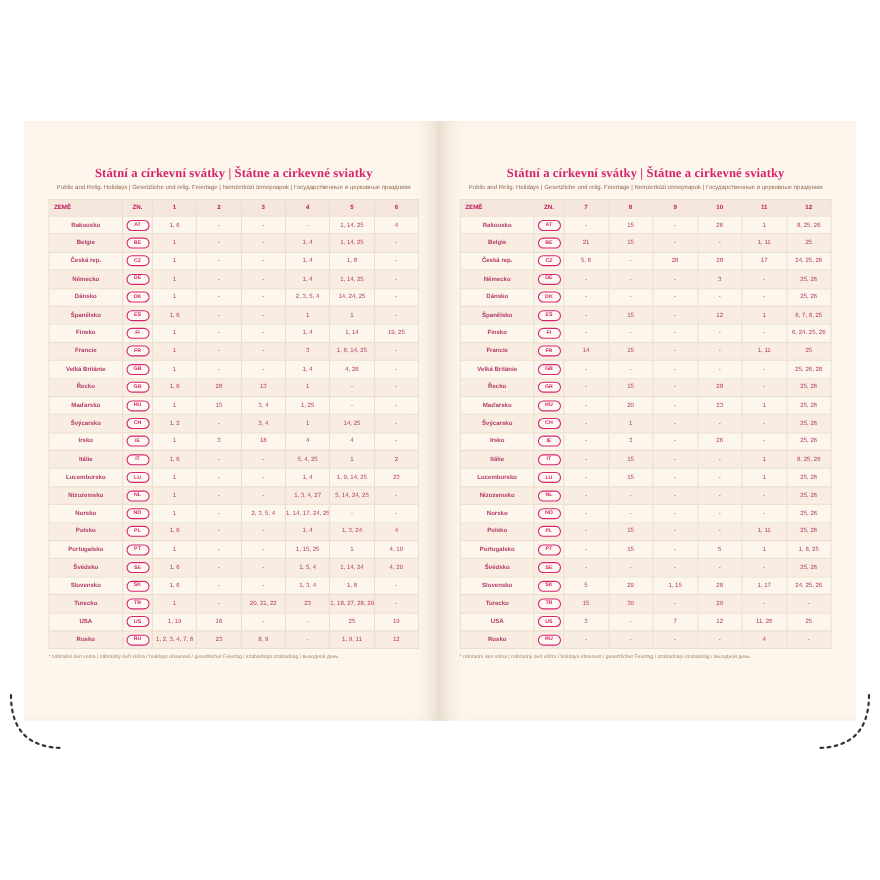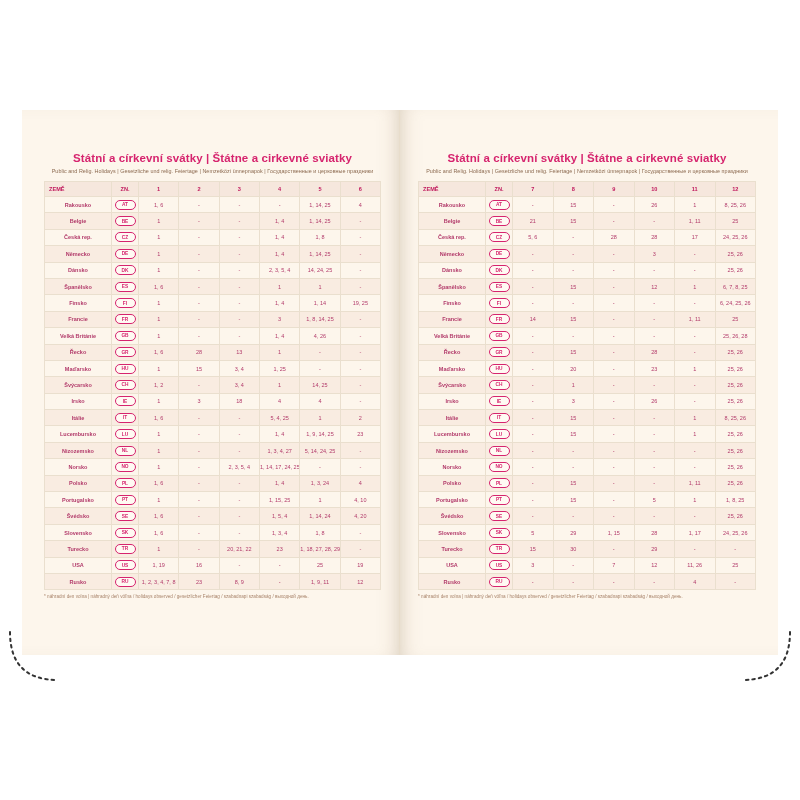--- a/index.html
+++ b/index.html
@@ -50,20 +50,21 @@
   .leaf.right .leaf-inner { padding-left: 18px; padding-right: 22px; }
 
   .title {
     text-align: center;
     color: #d6246e;
     font-size: 11.5px;
     font-weight: bold;
     letter-spacing: .1px;
     margin: 0 0 4px 0;
     white-space: nowrap;
+    font-family: Liberation Serif, serif;
   }
   .subtitle {
     text-align: center;
     color: #8c6a50;
     font-size: 5.4px;
     margin: 0 0 7px 0;
     white-space: nowrap;
     letter-spacing: .05px;
   }
   table.hol {

